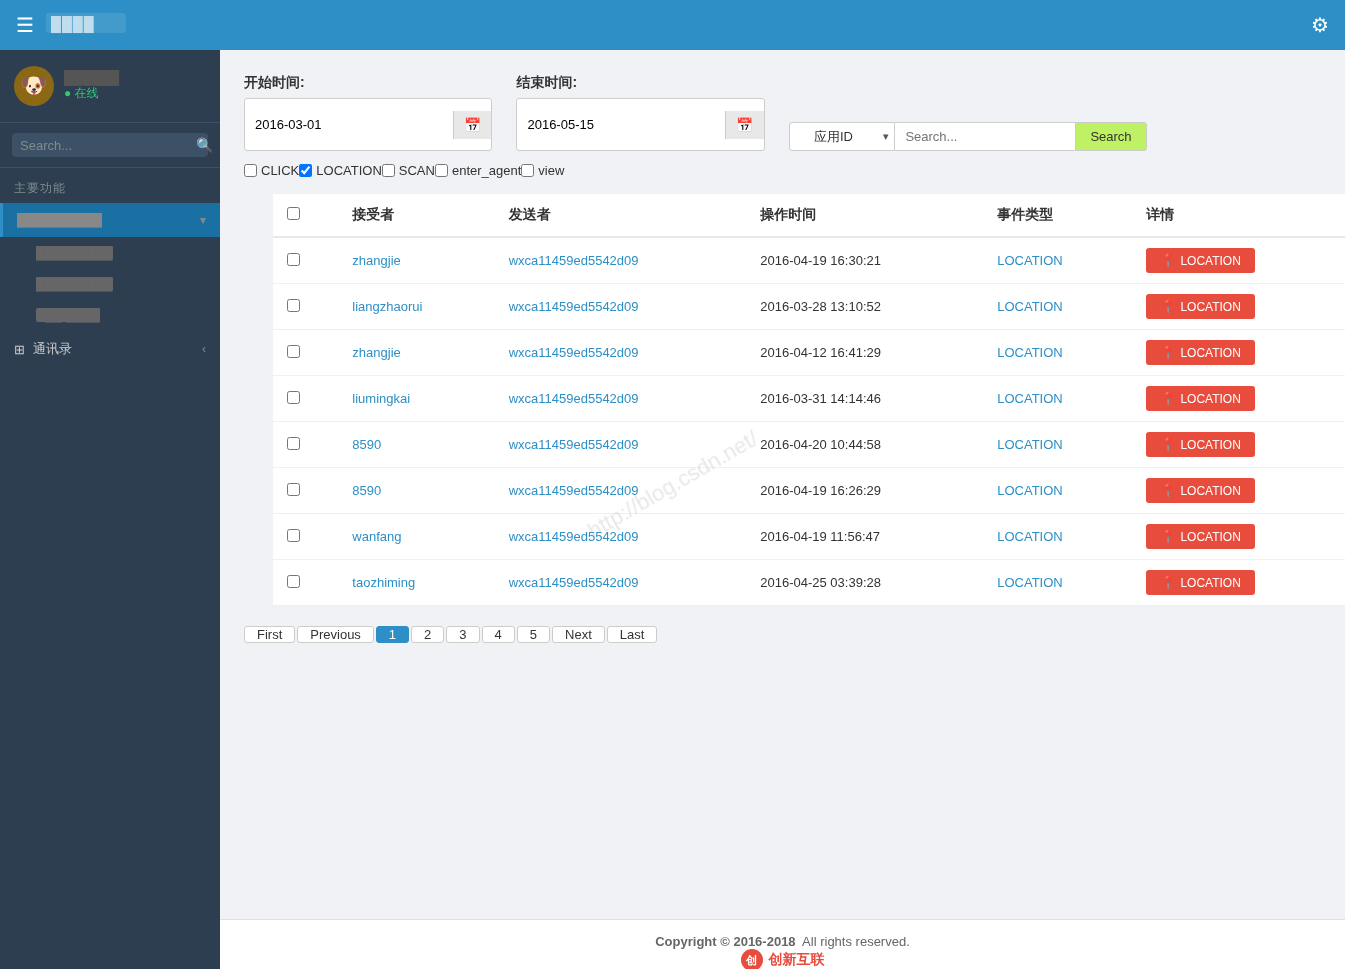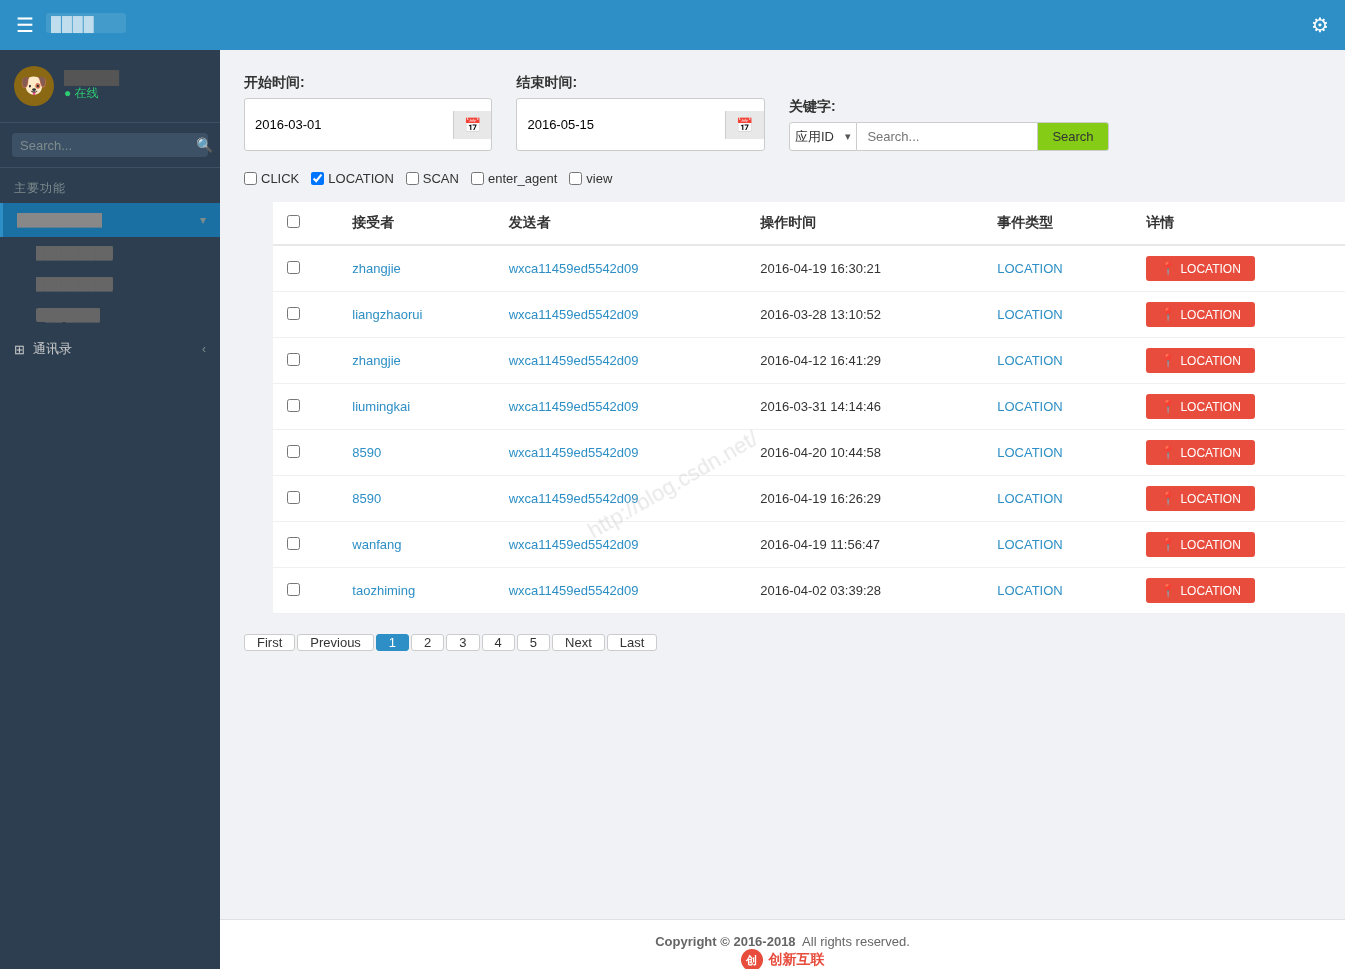--- a/index.html
+++ b/index.html
@@ -106,21 +106,21 @@
       padding: 24px;
       flex: 1;
       min-height: calc(969px - 50px - 50px);
     }
 
     
     .filter-row {
       display: flex;
       align-items: flex-end;
       gap: 24px;
-      margin-bottom: 20px;
+      margin-bottom: 12px;
       flex-wrap: wrap;
     }
     .filter-group { display: flex; flex-direction: column; gap: 6px; }
     .filter-label { font-size: 14px; color: #333; font-weight: bold; }
     .filter-input-wrap { display: flex; align-items: center; border: 1px solid #ccc; border-radius: 3px; background: white; }
     .filter-input {
       border: none; outline: none;
       padding: 18px 10px;
       font-size: 13px;
       width: 208px;
@@ -139,50 +139,50 @@
     .keyword-input-wrap { display: flex; align-items: center; gap: 0; }
     .keyword-select-wrap {
       display: flex; align-items: center;
       border: 1px solid #ccc;
       border-radius: 3px 0 0 3px;
       background: white;
       overflow: hidden;
     }
     .keyword-select {
       border: none; outline: none;
-      padding: 6px 5px;
+      padding: 6px 24px;
       font-size: 13px;
       background: transparent;
       appearance: none;
       cursor: pointer;
       color: #333;
     }
     .select-arrow { padding: 6px 6px; color: #555; font-size: 11px; }
     .keyword-search-input {
       border: 1px solid #ccc;
       border-left: none;
       border-right: none;
       outline: none;
       padding: 6px 10px;
       font-size: 13px;
       width: 180px;
     }
     .search-btn {
-      background: #84cc16;
+      background: #bef264;
       border: 1px solid #ccc;
       border-radius: 0 3px 3px 0;
       padding: 6px 14px;
       font-size: 13px;
       cursor: pointer;
       color: #333;
     }
 
     
     .checkbox-filter-row {
-      display: flex; align-items: center; gap: 12px;
+      display: flex; align-items: center; 
       margin-bottom: 16px;
       flex-wrap: wrap;
     }
     .checkbox-item { display: flex; align-items: center; gap: 4px; font-size: 13px; color: #333; }
     .checkbox-item input[type=checkbox] { cursor: pointer; }
 
     
     .data-table {
       width: 100%;
       border-collapse: collapse;
@@ -345,21 +345,20 @@
 
     <div class="filter-group">
       <span class="filter-label">结束时间:</span>
       <div class="filter-input-wrap">
         <input class="filter-input" type="text" value="2016-05-15" style="">
         <button class="calendar-btn">📅</button>
       </div>
     </div>
 
     <div class="keyword-group">
-      <span class="filter-label">关键字:</span>
       <div class="keyword-input-wrap">
         <div class="keyword-select-wrap">
           <select class="keyword-select">
             <option>应用ID</option>
           </select>
           <span class="select-arrow">▾</span>
         </div>
         <input class="keyword-search-input" type="text" placeholder="Search..." style="">
         <button class="search-btn">Search</button>
       </div>
@@ -505,21 +504,21 @@
           LOCATION
         </button>
       </td>
     </tr>
         <tr>
       <td>
         <input type="checkbox" style="">
       </td>
       <td class="receiver">taozhiming</td>
       <td class="sender">wxca11459ed5542d09</td>
-      <td>2016-04-02 03:39:28</td>
+      <td>2016-04-25 03:39:28</td>
       <td class="event-type">LOCATION</td>
       <td>
         <button class="location-btn">
           <span class="pin-icon">📍</span>
           LOCATION
         </button>
       </td>
     </tr>
       </tbody>
   </table>

